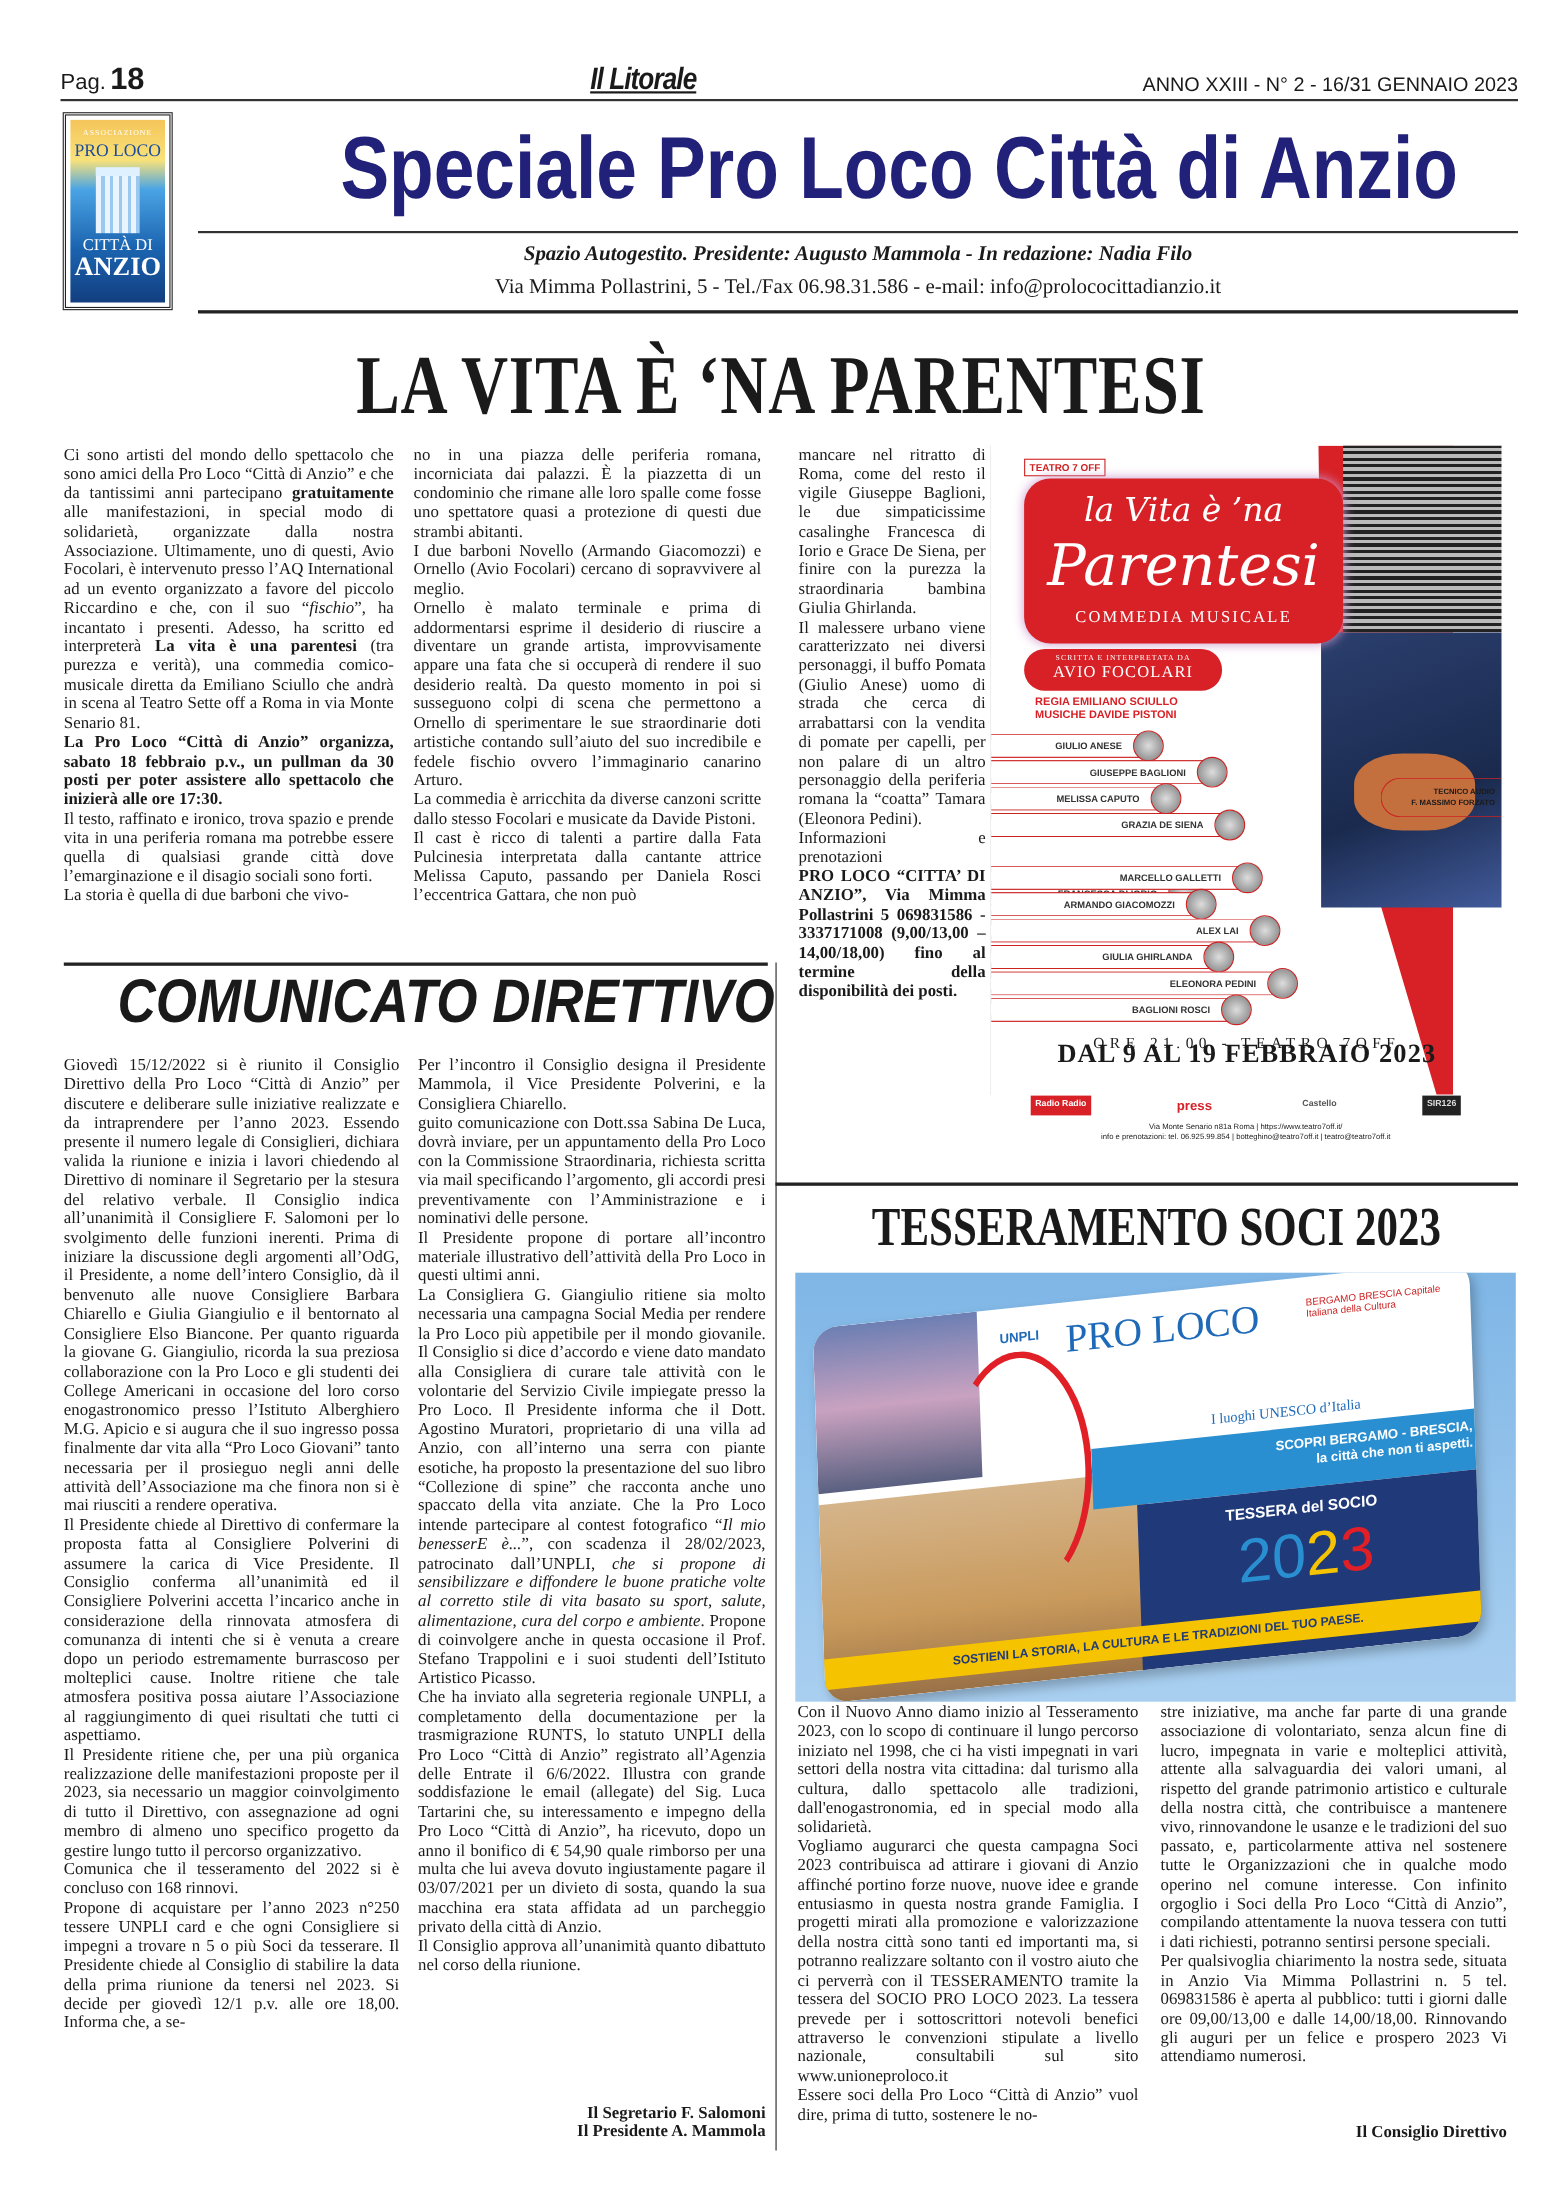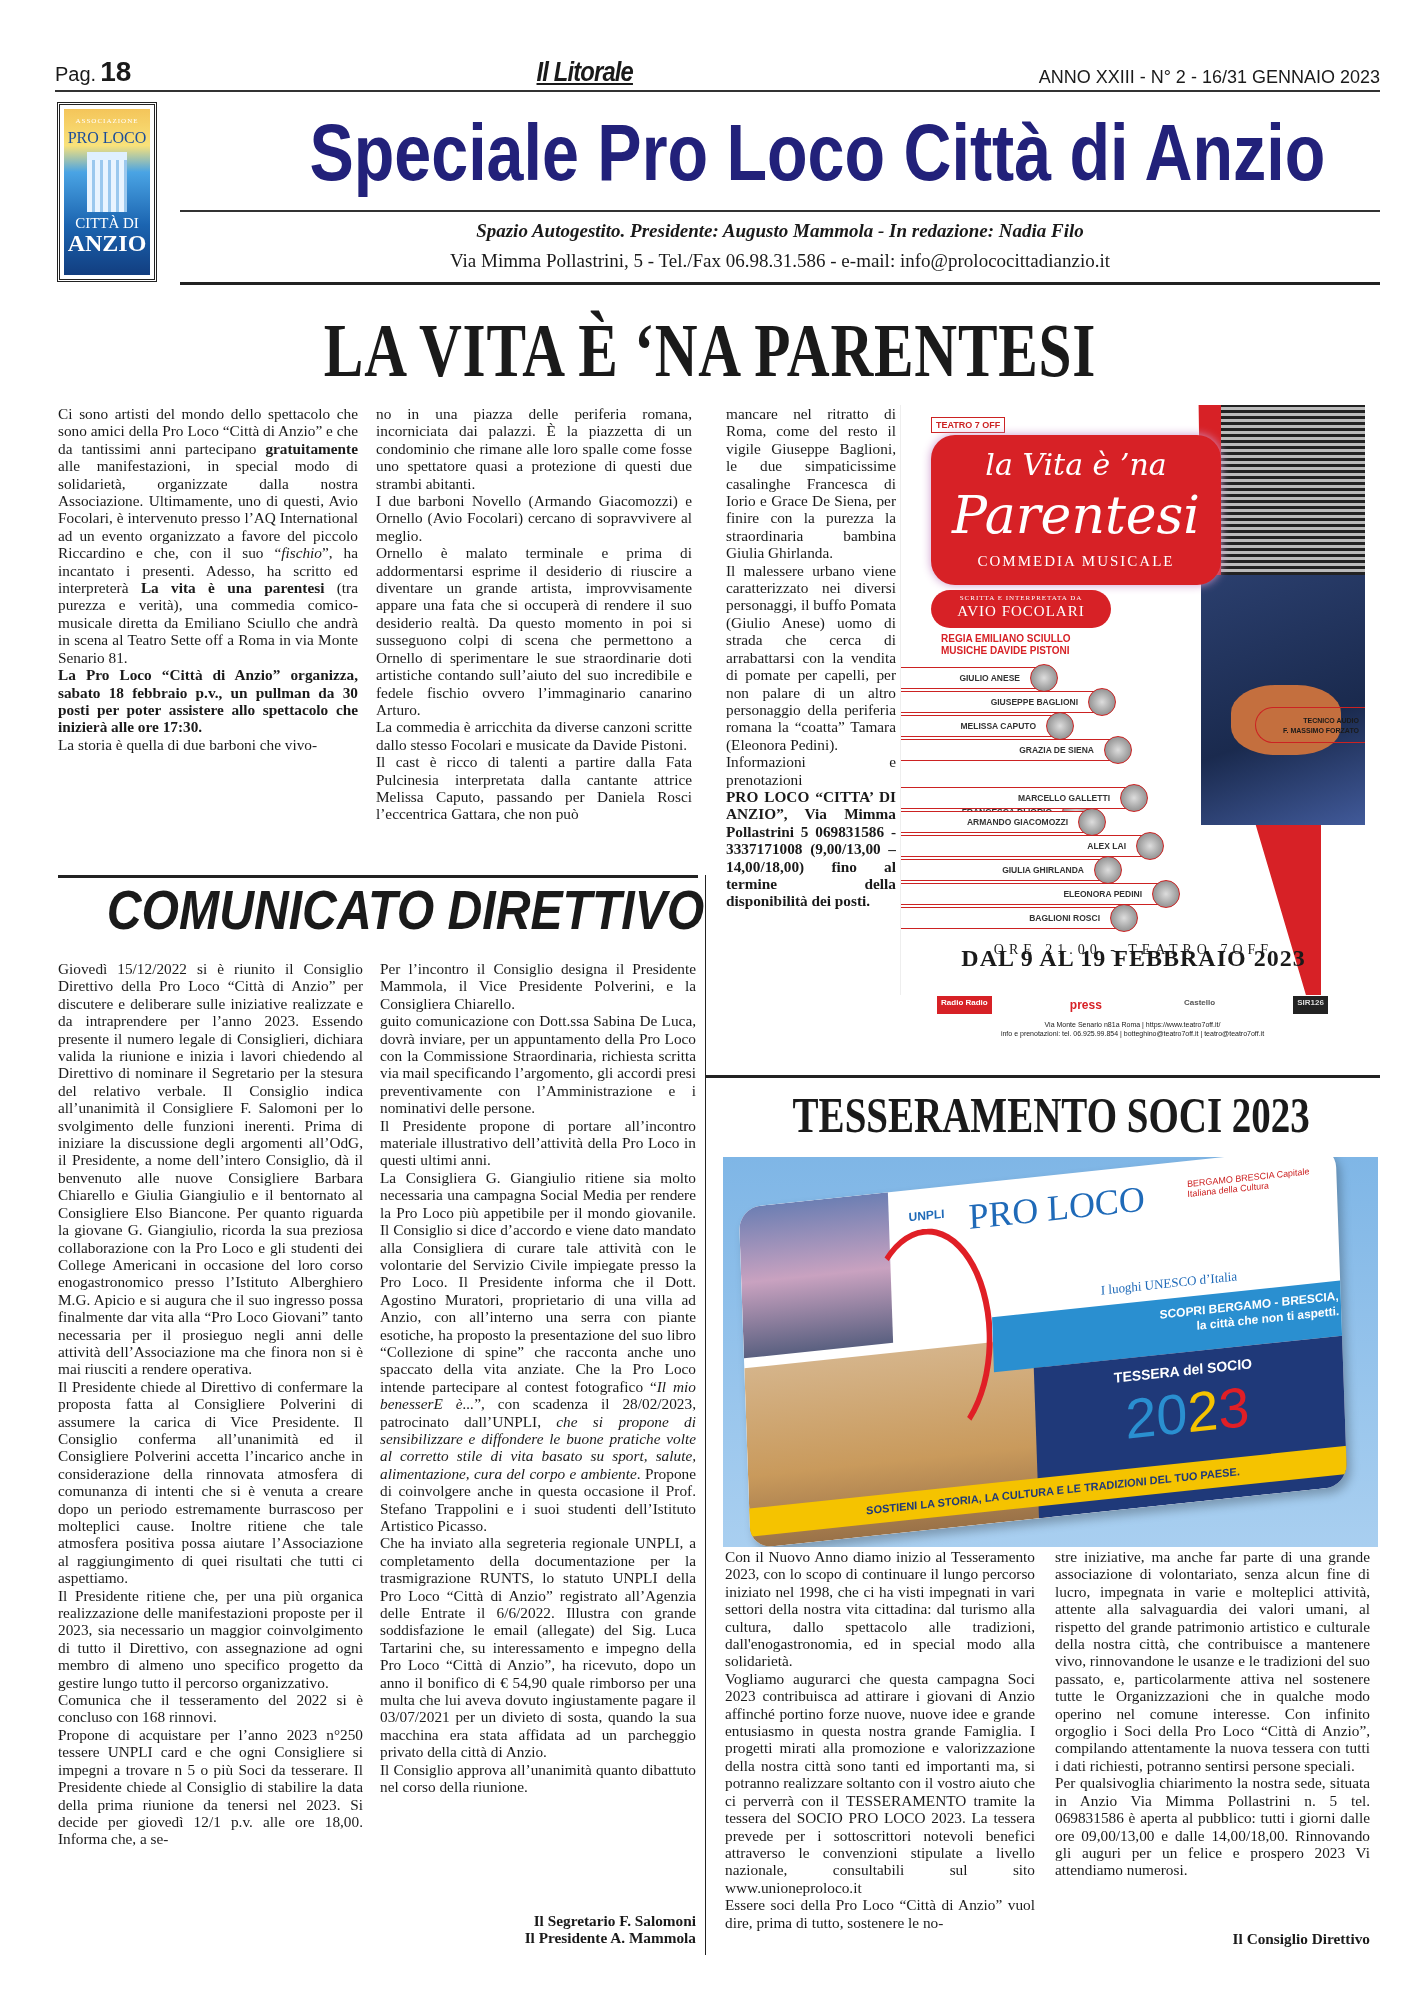--- a/index.html
+++ b/index.html
@@ -87,20 +87,21 @@
 <div class="abs title">Speciale Pro Loco Città di Anzio</div>
 <div class="abs rule1"></div>
 <div class="abs sub1">Spazio Autogestito. Presidente: Augusto Mammola - In redazione: Nadia Filo</div>
 <div class="abs sub2">Via Mimma Pollastrini, 5 - Tel./Fax 06.98.31.586 - e-mail: info@prolococittadianzio.it</div>
 <div class="abs rule2"></div>
 
 <div class="abs headline">LA VITA È ‘NA PARENTESI</div>
 <div class="abs col" style="left:58px;top:405px;width:300px">
     <p><span>Ci sono artisti del mondo dello spettacolo che sono amici della Pro Loco “Città di Anzio” e che da tantissimi anni partecipano </span><b>gratuitamente</b><span> alle manifestazioni, in special modo di solidarietà, organizzate dalla nostra Associazione. Ultimamente, uno di questi, Avio Focolari, è intervenuto presso l’AQ International ad un evento organizzato a favore del piccolo Riccardino e che, con il suo “</span><i>fischio</i><span>”, ha incantato i presenti. Adesso, ha scritto ed interpreterà </span><b>La vita è una parentesi</b><span> (tra purezza e verità), una commedia comico-musicale diretta da Emiliano Sciullo che andrà in scena al Teatro Sette off a Roma in via Monte Senario 81.</span></p>
     <p><b>La Pro Loco “Città di Anzio” organizza, sabato 18 febbraio p.v., un pullman da 30 posti per poter assistere allo spettacolo che inizierà alle ore 17:30.</b></p>
+    <p><span>Il testo, raffinato e ironico, trova spazio e prende vita in una periferia romana ma potrebbe essere quella di qualsiasi grande città dove l’emarginazione e il disagio sociali sono forti.</span></p>
     <p><span>La storia è quella di due barboni che vivo-</span></p>
   </div>
 <div class="abs col" style="left:376px;top:405px;width:316px">
     <p><span>no in una piazza delle periferia romana, incorniciata dai palazzi. È la piazzetta di un condominio che rimane alle loro spalle come fosse uno spettatore quasi a protezione di questi due strambi abitanti.</span></p>
     <p><span>I due barboni Novello (Armando Giacomozzi) e Ornello (Avio Focolari) cercano di sopravvivere al meglio.</span></p>
     <p><span>Ornello è malato terminale e prima di addormentarsi esprime il desiderio di riuscire a diventare un grande artista, improvvisamente appare una fata che si occuperà di rendere il suo desiderio realtà. Da questo momento in poi si susseguono colpi di scena che permettono a Ornello di sperimentare le sue straordinarie doti artistiche contando sull’aiuto del suo incredibile e fedele fischio ovvero l’immaginario canarino Arturo.</span></p>
     <p><span>La commedia è arricchita da diverse canzoni scritte dallo stesso Focolari e musicate da Davide Pistoni.</span></p>
     <p><span>Il cast è ricco di talenti a partire dalla Fata Pulcinesia interpretata dalla cantante attrice Melissa Caputo, passando per Daniela Rosci l’eccentrica Gattara, che non può</span></p>
   </div>
 <div class="abs col" style="left:726px;top:405px;width:170px">

